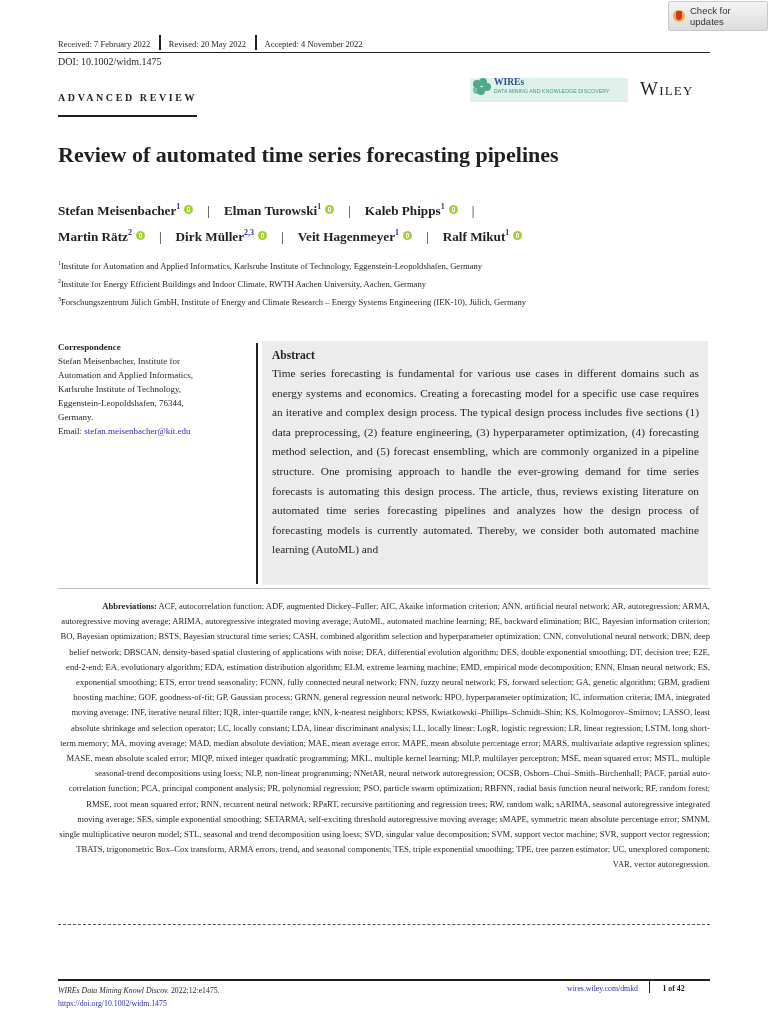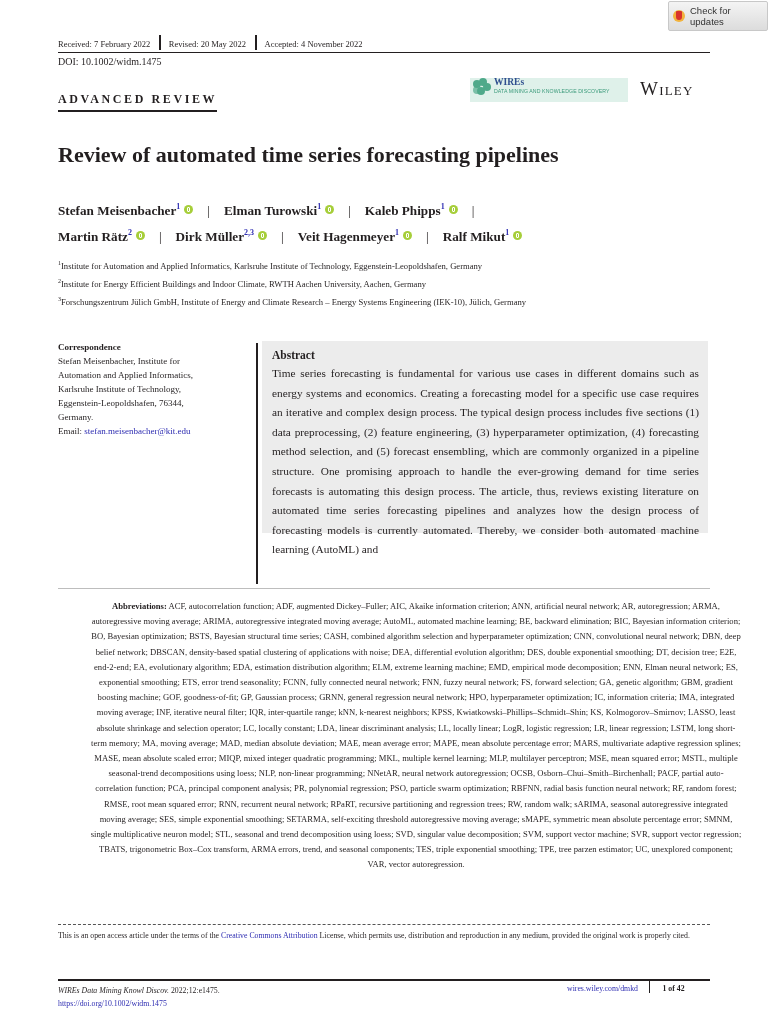--- a/index.html
+++ b/index.html
@@ -80,24 +80,24 @@
       position: absolute;
       left: 58px;
       top: 56px;
       font-size: 10px;
     }
 
     .article-type {
       position: absolute;
       left: 58px;
       top: 92px;
-      font-size: 12px;
+      font-size: 10px;
       font-weight: bold;
       letter-spacing: 2.6px;
-      padding-bottom: 3px;
+      padding-bottom: 12px;
       border-bottom: 2px solid #231f20;
     }
 
     
     .wires-logo {
       position: absolute;
       left: 470px;
       top: 78px;
       width: 158px;
       height: 24px;
@@ -233,21 +233,21 @@
       height: 241px;
       background: #231f20;
     }
 
     
     .abstract-box {
       position: absolute;
       left: 262px;
       top: 341px;
       width: 446px;
-      height: 192px;
+      height: 244px;
       background: #ececec;
       box-sizing: border-box;
       padding: 7px 9px 0 10px;
     }
     .abstract-box .abs-title {
       font-size: 11.5px;
       font-weight: bold;
       line-height: 14px;
     }
     .abstract-box .abs-body {
@@ -267,22 +267,21 @@
     }
 
     
     .abbreviations {
       position: absolute;
       left: 58px;
       top: 599px;
       width: 652px;
       font-size: 8.6px;
       line-height: 15.2px;
-      text-align: center;
-      margin-left: 32px;
+      text-align: right;
     }
     .abbreviations .abbr-label { font-weight: bold; }
 
     .dashed-rule {
       position: absolute;
       left: 58px;
       top: 924px;
       width: 652px;
       border-top: 1px dashed #555;
     }
@@ -398,21 +397,20 @@
   <div class="abs-body">Time series forecasting is fundamental for various use cases in different domains such as energy systems and economics. Creating a forecasting model for a specific use case requires an iterative and complex design process. The typical design process includes five sections (1) data preprocessing, (2) feature engineering, (3) hyperparameter optimization, (4) forecasting method selection, and (5) forecast ensembling, which are commonly organized in a pipeline structure. One promising approach to handle the ever-growing demand for time series forecasts is automating this design process. The article, thus, reviews existing literature on automated time series forecasting pipelines and analyzes how the design process of forecasting models is currently automated. Thereby, we consider both automated machine learning (AutoML) and</div>
 </div>
 
 <div class="hline-under"></div>
 
 <div class="abbreviations"><span class="abbr-label">Abbreviations:</span><span> ACF, autocorrelation function; ADF, augmented Dickey–Fuller; AIC, Akaike information criterion; ANN, artificial neural network; AR, autoregression; ARMA, autoregressive moving average; ARIMA, autoregressive integrated moving average; AutoML, automated machine learning; BE, backward elimination; BIC, Bayesian information criterion; BO, Bayesian optimization; BSTS, Bayesian structural time series; CASH, combined algorithm selection and hyperparameter optimization; CNN, convolutional neural network; DBN, deep belief network; DBSCAN, density-based spatial clustering of applications with noise; DEA, differential evolution algorithm; DES, double exponential smoothing; DT, decision tree; E2E, end-2-end; EA, evolutionary algorithm; EDA, estimation distribution algorithm; ELM, extreme learning machine; EMD, empirical mode decomposition; ENN, Elman neural network; ES, exponential smoothing; ETS, error trend seasonality; FCNN, fully connected neural network; FNN, fuzzy neural network; FS, forward selection; GA, genetic algorithm; GBM, gradient boosting machine; GOF, goodness-of-fit; GP, Gaussian process; GRNN, general regression neural network; HPO, hyperparameter optimization; IC, information criteria; IMA, integrated moving average; INF, iterative neural filter; IQR, inter-quartile range; kNN, k-nearest neighbors; KPSS, Kwiatkowski–Phillips–Schmidt–Shin; KS, Kolmogorov–Smirnov; LASSO, least absolute shrinkage and selection operator; LC, locally constant; LDA, linear discriminant analysis; LL, locally linear; LogR, logistic regression; LR, linear regression; LSTM, long short-term memory; MA, moving average; MAD, median absolute deviation; MAE, mean average error; MAPE, mean absolute percentage error; MARS, multivariate adaptive regression splines; MASE, mean absolute scaled error; MIQP, mixed integer quadratic programming; MKL, multiple kernel learning; MLP, multilayer perceptron; MSE, mean squared error; MSTL, multiple seasonal-trend decompositions using loess; NLP, non-linear programming; NNetAR, neural network autoregression; OCSB, Osborn–Chui–Smith–Birchenhall; PACF, partial auto-correlation function; PCA, principal component analysis; PR, polynomial regression; PSO, particle swarm optimization; RBFNN, radial basis function neural network; RF, random forest; RMSE, root mean squared error; RNN, recurrent neural network; RPaRT, recursive partitioning and regression trees; RW, random walk; sARIMA, seasonal autoregressive integrated moving average; SES, simple exponential smoothing; SETARMA, self-exciting threshold autoregressive moving average; sMAPE, symmetric mean absolute percentage error; SMNM, single multiplicative neuron model; STL, seasonal and trend decomposition using loess; SVD, singular value decomposition; SVM, support vector machine; SVR, support vector regression; TBATS, trigonometric Box–Cox transform, ARMA errors, trend, and seasonal components; TES, triple exponential smoothing; TPE, tree parzen estimator; UC, unexplored component; VAR, vector autoregression.</span></div>
 
 <div class="dashed-rule"></div>
 
 <div class="license">
-  <div><span>This is an open access article under the terms of the </span><span class="cc-link">Creative Commons Attribution</span><span> License, which permits use, distribution and reproduction in any medium, provided the original work is properly cited.</span></div>
 </div>
 
 <div class="footer-rule"></div>
 <div class="footer-left">
   <div class="journal-cite"><em>WIREs Data Mining Knowl Discov.</em><span> 2022;12:e1475.</span></div>
   <div class="doi-link">https://doi.org/10.1002/widm.1475</div>
 </div>
 <div class="footer-right">
   <span class="site-link">wires.wiley.com/dmkd</span>
   <span class="fsep"></span>

